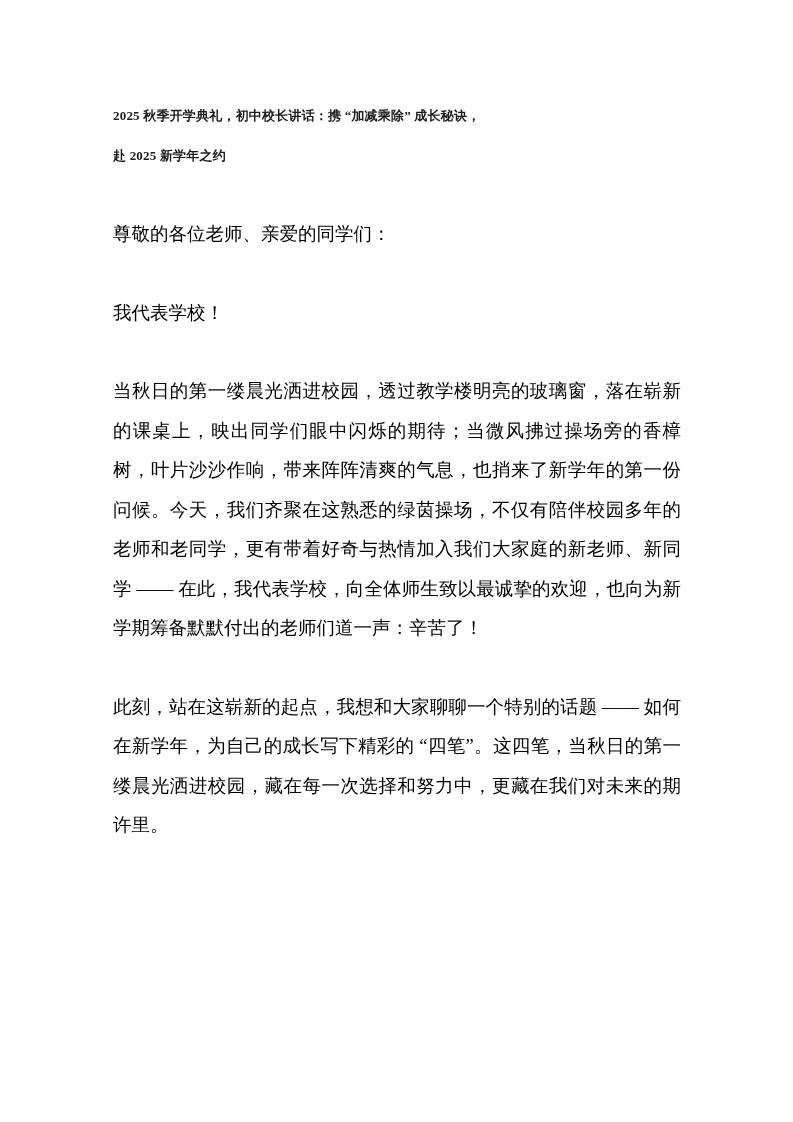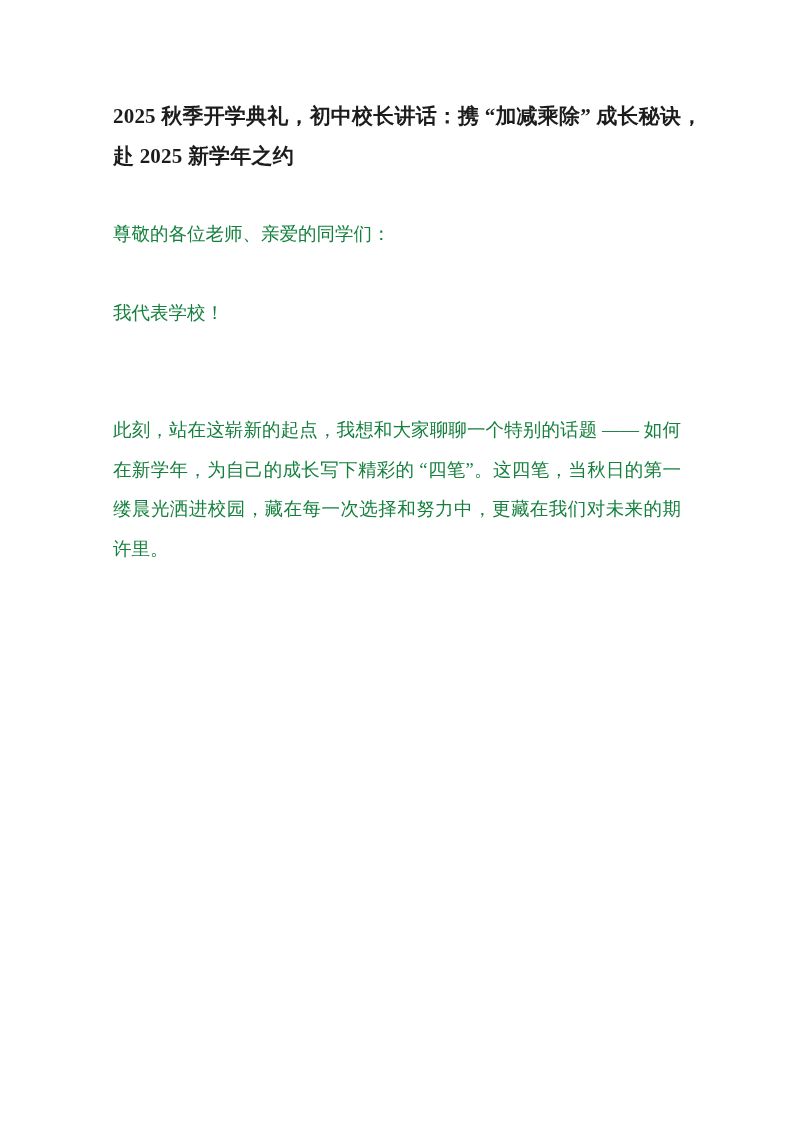--- a/index.html
+++ b/index.html
@@ -22,21 +22,21 @@
   .doc-body {
     position: absolute;
     left: 113px;
     top: 96px;
     width: 568px;
   }
 
   .doc-title {
     font-family: "Liberation Serif", "DejaVu Serif", serif;
     font-weight: bold;
-    font-size: 21px;
+    font-size: 13px;
     line-height: 40px;
     color: #1c1c1c;
     text-align: center;
     margin: 0 0 0 0;
     letter-spacing: 0.2px;
   }
 
   .title-line-1 {
     display: block;
     text-align: left;
@@ -45,21 +45,21 @@
 
   .title-line-2 {
     display: block;
     text-align: left;
   }
 
   .para {
     font-family: "Liberation Serif", "DejaVu Serif", serif;
     font-size: 18.5px;
     line-height: 39.5px;
-    color: #15803d;
+    color: #000000;
     margin: 0;
     text-align: justify;
     text-justify: inter-ideograph;
     word-break: break-all;
   }
 
   .spacer-sm { height: 39px; }
   .spacer-md { height: 39px; }
 </style>
 </head>
@@ -77,20 +77,21 @@
     <div class="spacer-md"></div>
 
     <p class="para">尊敬的各位老师、亲爱的同学们：</p>
 
     <div class="spacer-sm"></div>
 
     <p class="para">我代表学校！</p>
 
     <div class="spacer-sm"></div>
 
+    <p class="para">当秋日的第一缕晨光洒进校园，透过教学楼明亮的玻璃窗，落在崭新的课桌上，映出同学们眼中闪烁的期待；当微风拂过操场旁的香樟树，叶片沙沙作响，带来阵阵清爽的气息，也捎来了新学年的第一份问候。今天，我们齐聚在这熟悉的绿茵操场，不仅有陪伴校园多年的老师和老同学，更有带着好奇与热情加入我们大家庭的新老师、新同学 —— 在此，我代表学校，向全体师生致以最诚挚的欢迎，也向为新学期筹备默默付出的老师们道一声：辛苦了！</p>
 
     <div class="spacer-sm"></div>
 
     <p class="para">此刻，站在这崭新的起点，我想和大家聊聊一个特别的话题 —— 如何在新学年，为自己的成长写下精彩的 “四笔”。这四笔，当秋日的第一缕晨光洒进校园，藏在每一次选择和努力中，更藏在我们对未来的期许里。</p>
 
     <div class="spacer-sm"></div>
 
 
   </div>
 

